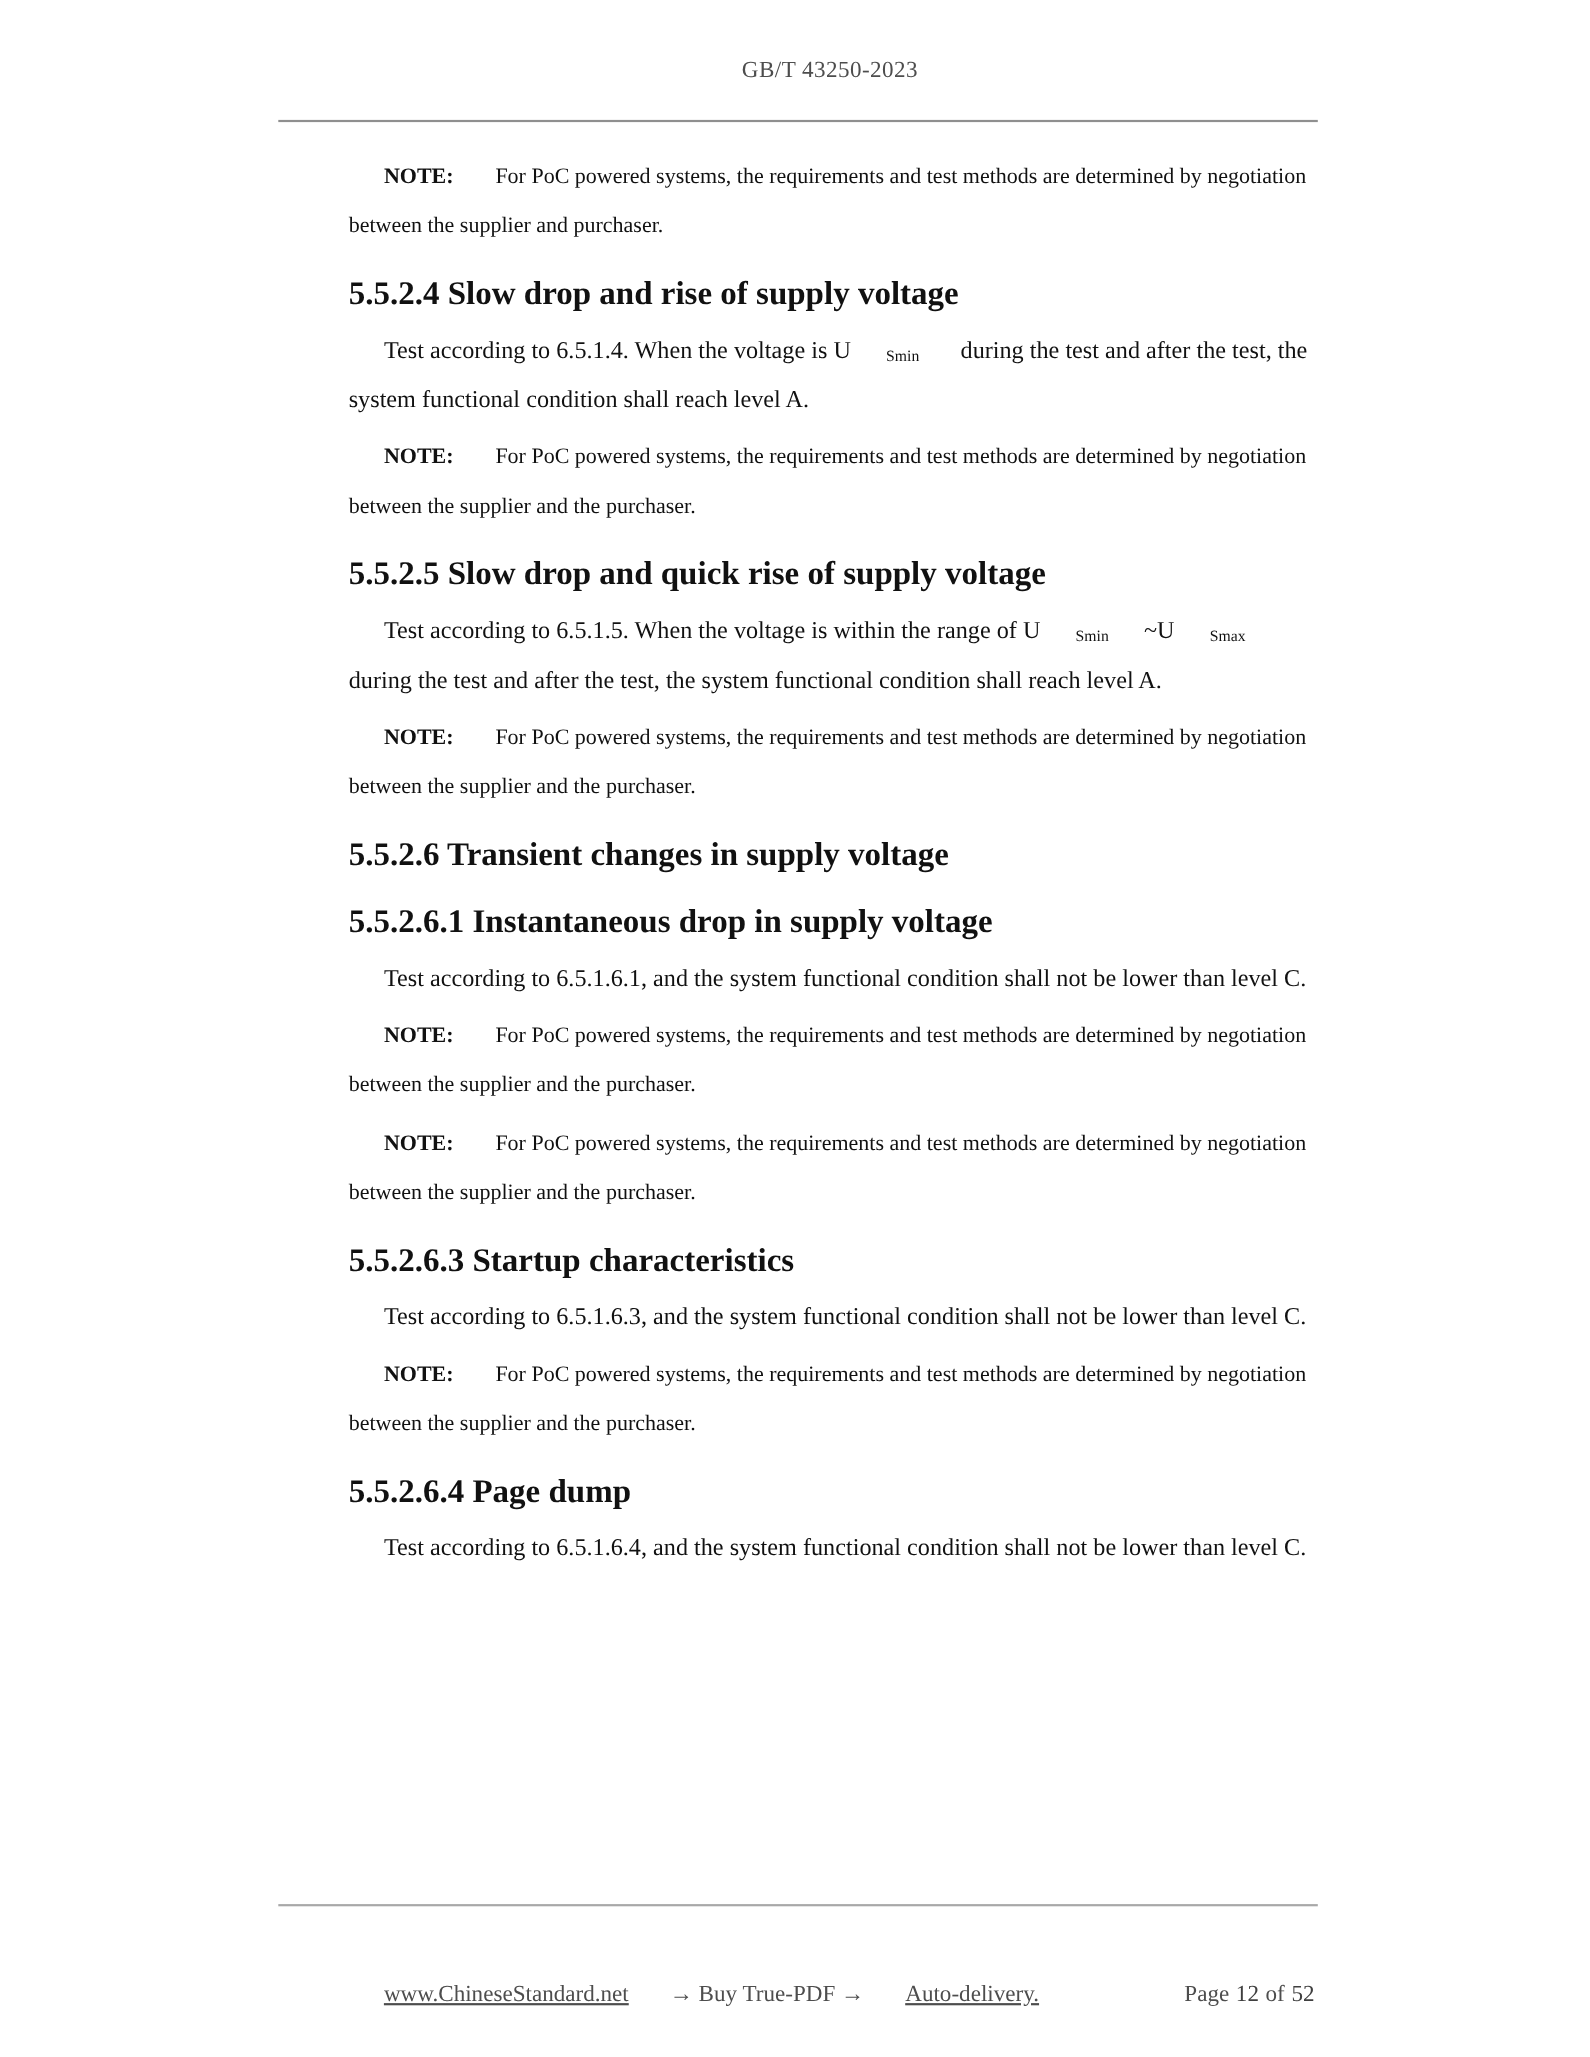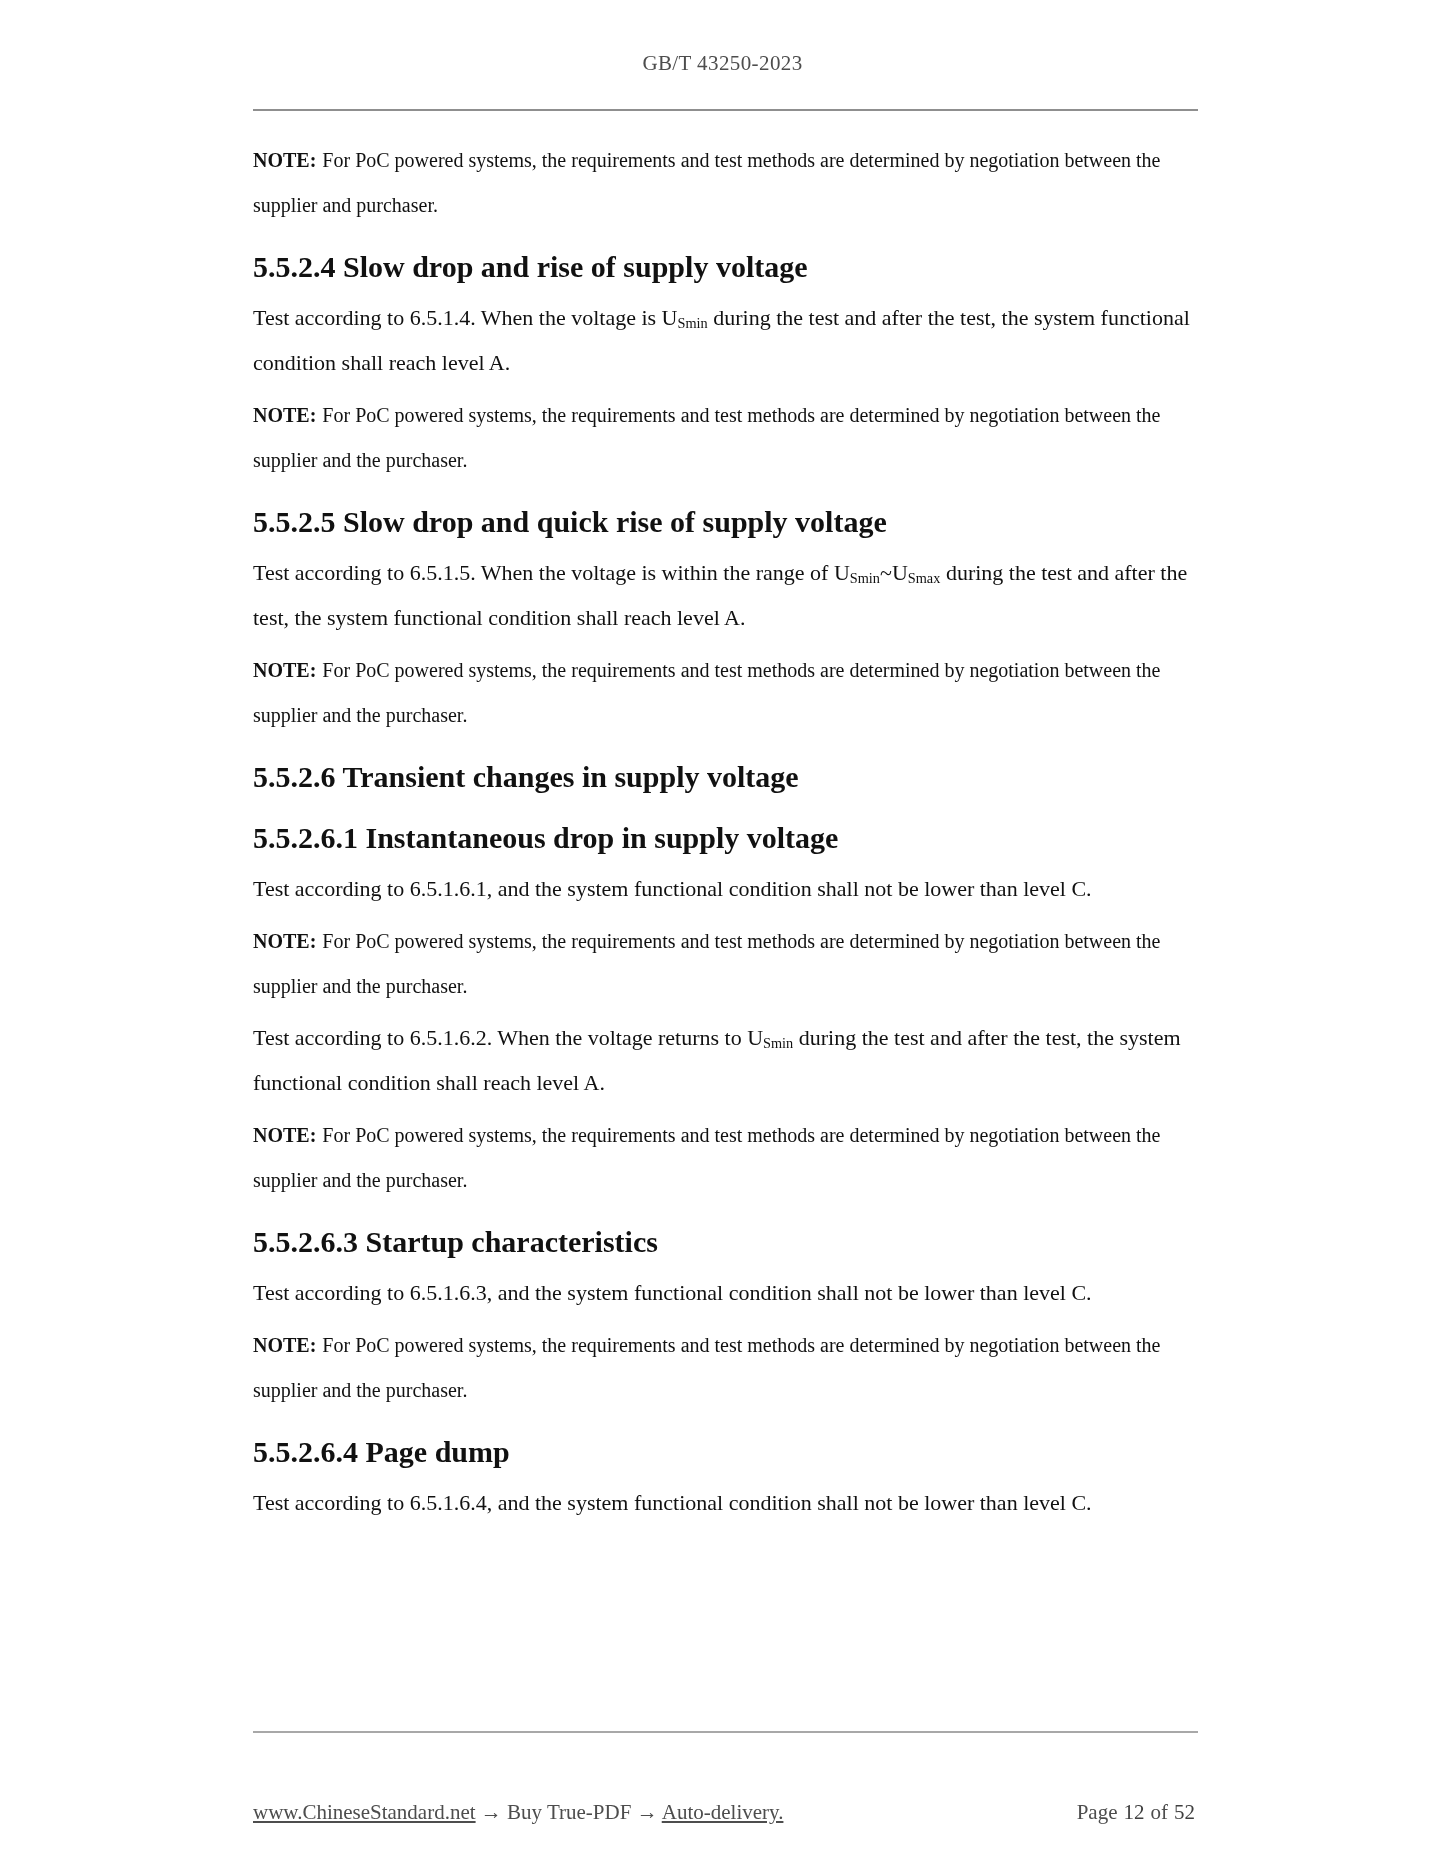--- a/index.html
+++ b/index.html
@@ -1,15 +1,15 @@
 <!DOCTYPE html>
 <html><head>
 <meta charset="utf-8">
 <style>
-  * { box-sizing: border-box; }
+  * { box-sizing: border-box; padding-left: 32px; }
   html, body { margin: 0; padding: 0; }
   body {
     width: 1445px; height: 1870px;
     background: #ffffff;
     position: relative;
     overflow: hidden;
     font-family: "Liberation Serif", "DejaVu Serif", serif;
     color: #111111;
   }
   .page-header {
@@ -78,21 +78,20 @@
 
   <p class="heading">5.5.2.6 Transient changes in supply voltage</p>
 
   <p class="heading">5.5.2.6.1 Instantaneous drop in supply voltage</p>
 
   <p class="para"><span>Test according to 6.5.1.6.1, and the system functional condition shall not be lower than level C.</span></p>
 
   <p class="note"><span class="note-label">NOTE:</span><span>For PoC powered systems, the requirements and test methods are determined by negotiation between the supplier and the purchaser.</span></p>
 
 
-  <p class="para"><span>Test according to 6.5.1.6.2. When the voltage returns to U</span><sub>Smin</sub><span> during the test and after the test, the system functional condition shall reach level A.</span></p>
 
   <p class="note"><span class="note-label">NOTE:</span><span>For PoC powered systems, the requirements and test methods are determined by negotiation between the supplier and the purchaser.</span></p>
 
   <p class="heading">5.5.2.6.3 Startup characteristics</p>
 
   <p class="para"><span>Test according to 6.5.1.6.3, and the system functional condition shall not be lower than level C.</span></p>
 
   <p class="note"><span class="note-label">NOTE:</span><span>For PoC powered systems, the requirements and test methods are determined by negotiation between the supplier and the purchaser.</span></p>
 
   <p class="heading">5.5.2.6.4 Page dump</p>

